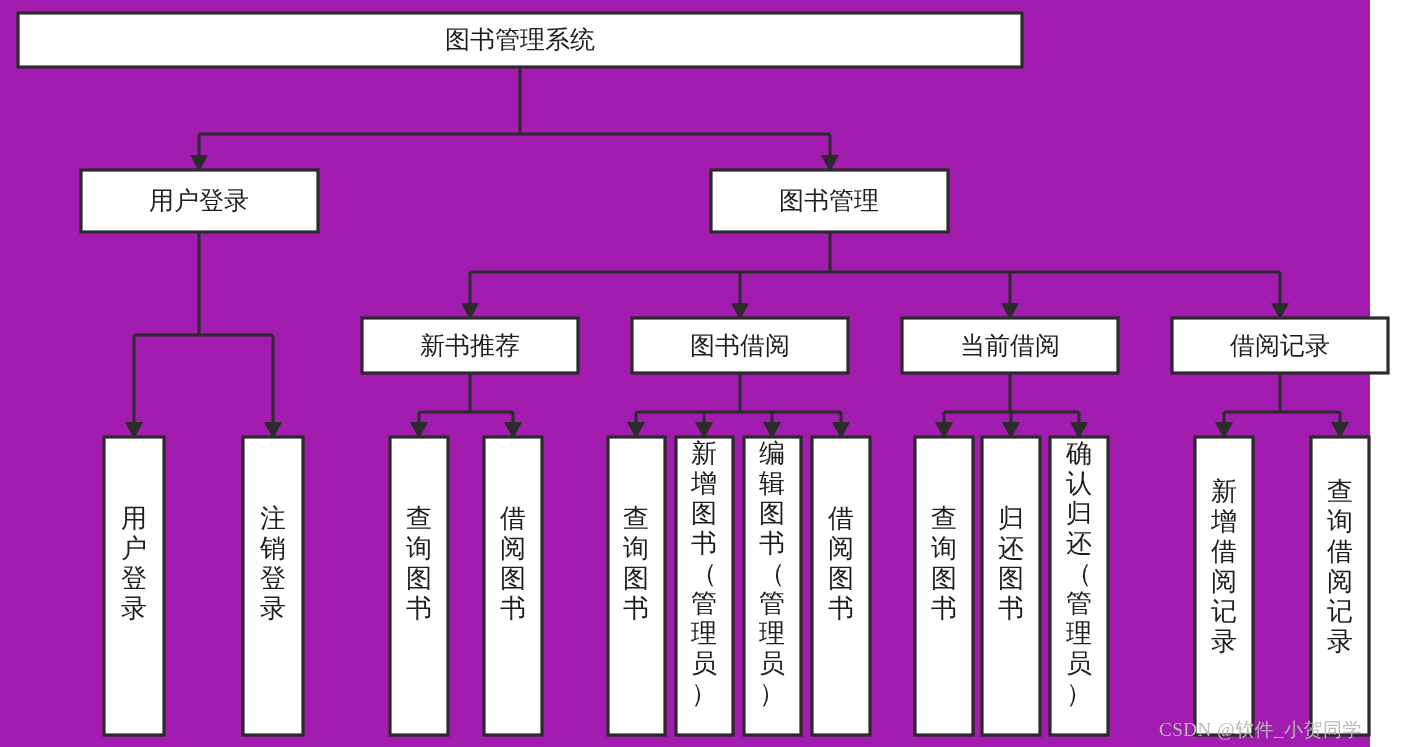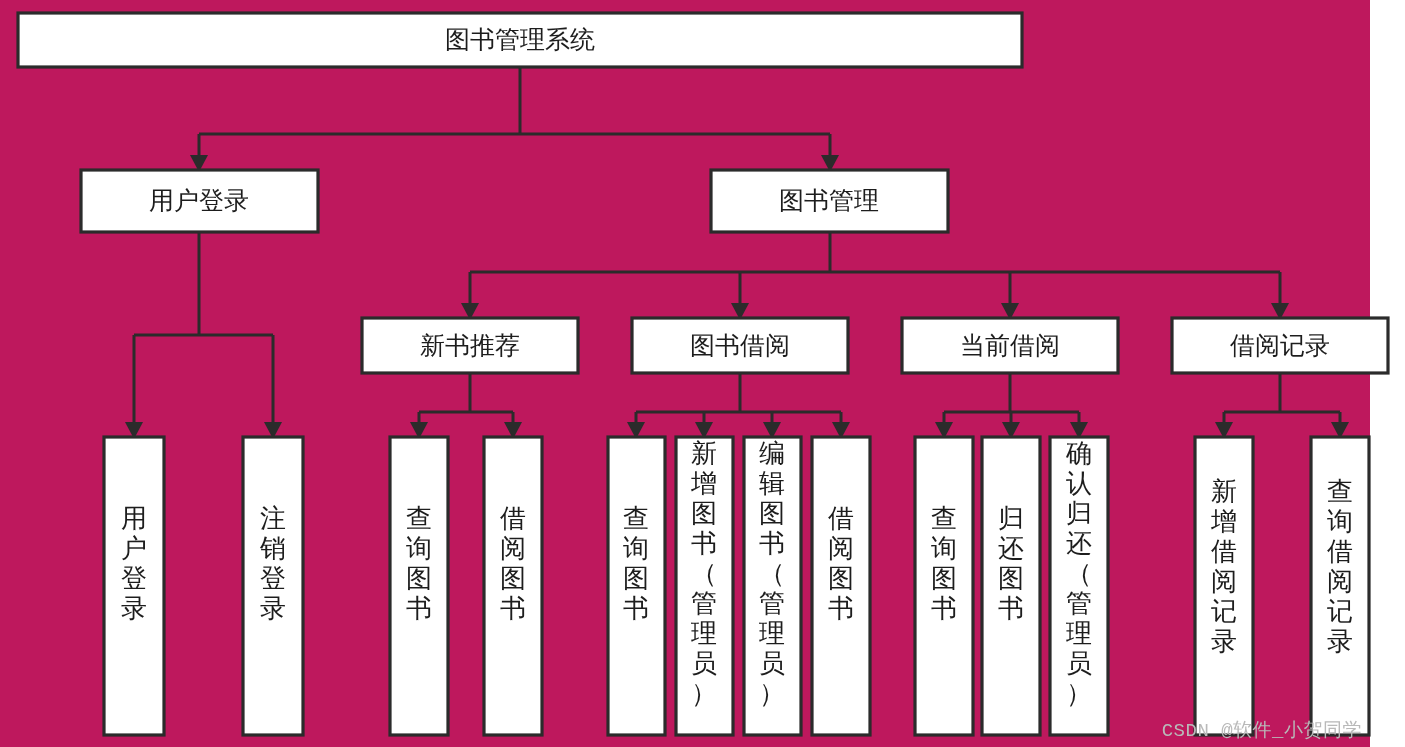--- a/index.html
+++ b/index.html
@@ -1,20 +1,20 @@
 <!DOCTYPE html>
 <html><head>
 <meta charset="utf-8">
 <style>
   html,body{margin:0;padding:0;background:#ffffff;}
   body{
     font-family:"DejaVu Sans","Liberation Sans",sans-serif;
     width:1405px;height:747px;overflow:hidden;position:relative;
   }
-  #diagram-root{position:relative;width:1370px;height:747px;background:#be185d;}
+  #diagram-root{position:relative;width:1370px;height:747px;background:#a21caf;}
   svg#tree-svg{position:absolute;left:0;top:0;width:1405px;height:747px;display:block;}
   .node-rect{fill:#ffffff;stroke:#2b2b2b;stroke-width:3.2;}
   .conn{stroke:#2b2b2b;stroke-width:3;fill:none;stroke-linecap:butt;}
   .arrow-head{fill:#2b2b2b;stroke:none;}
   .node-label{
     fill:#1d1d1d;
     font-family:"DejaVu Sans","Liberation Sans",sans-serif;
     font-size:25px;
     text-anchor:middle;
     dominant-baseline:middle;
@@ -24,21 +24,21 @@
   .vert-label{
     fill:#1d1d1d;
     font-family:"DejaVu Sans","Liberation Sans",sans-serif;
     font-size:26px;
     text-anchor:middle;
     white-space:pre;
   }
   .watermark{
     position:absolute;
     right:8px;bottom:4px;
-    font-family:Liberation Mono, monospace;
+    font-family:Liberation Serif, serif;
     font-size:19px;
     color:#b9b9b9;
     letter-spacing:0.5px;
     user-select:none;
     white-space:nowrap;
   }
 </style>
 </head>
 <body>
 

